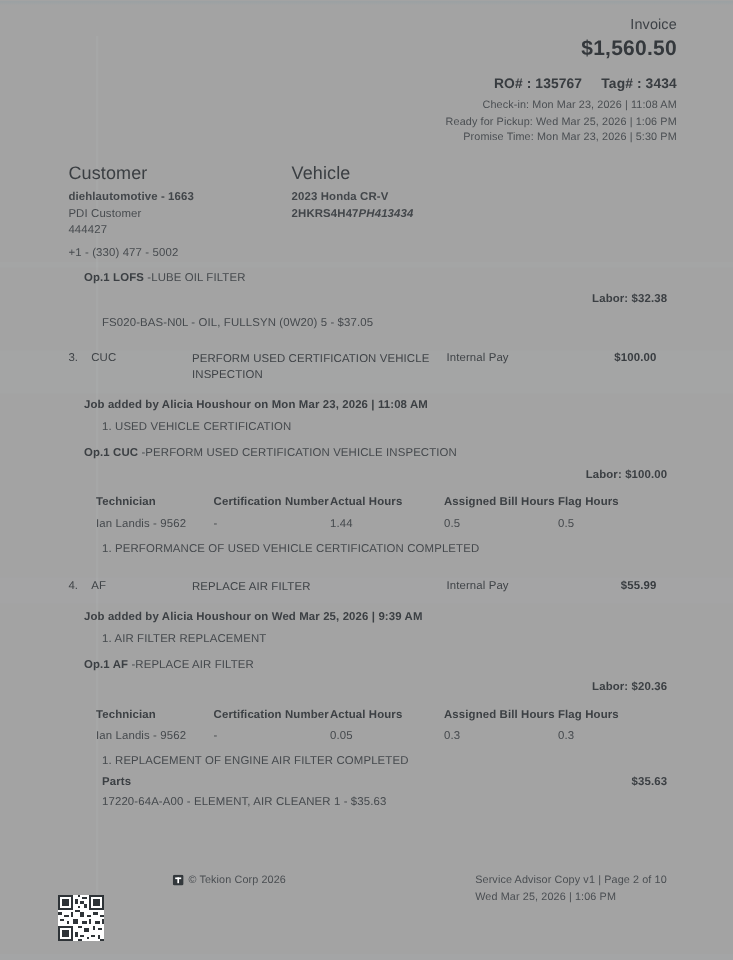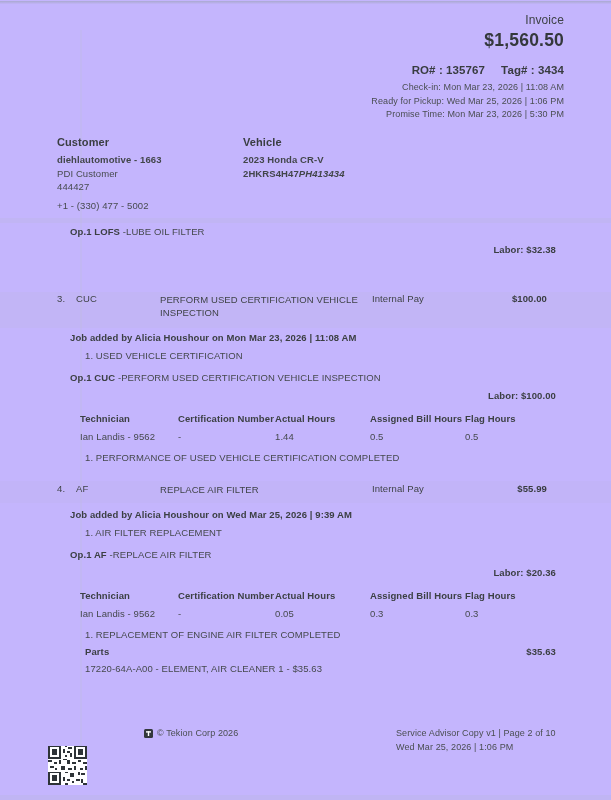--- a/index.html
+++ b/index.html
@@ -1,17 +1,17 @@
 <!DOCTYPE html>
 <html><head>
 <meta charset="utf-8">
 <style>
   html, body { margin:0; padding:0; background:#ffffff; }
   .page {
-    position:relative; width:611px; height:800px; background:#c4b5fd;
+    position:relative; width:611px; height:800px; background:#a3a3a3;
     overflow:hidden; font-family:"Liberation Sans", sans-serif;
     color:#45494d; letter-spacing:0.1px;
   }
 
   
   .scan-edge-top { position:absolute; left:0; top:1px; width:100%; height:3px;
     background:linear-gradient(to bottom, rgba(145,158,163,0.50), rgba(145,158,163,0.05)); }
   .scan-band { position:absolute; left:0; width:100%; pointer-events:none; }
   .band-a { top:218px; height:5px;  background:rgba(170,180,185,0.12); }
   .band-b { top:292px; height:36px; background:rgba(175,184,188,0.10); }
@@ -27,21 +27,21 @@
   .ro-line { margin-top:13px; font-size:11.5px; font-weight:bold; color:#383c40; }
   .ro-line .tag-part { margin-left:16px; }
   .date-lines { margin-top:5px; }
   .date-line { font-size:9px; line-height:13.5px; color:#4a4e52; }
 
   
   .info-row { position:absolute; top:136px; left:57px; width:507px; display:flex; }
   .col-customer { width:186px; }
   .col-vehicle  { width:177px; }
   .col-advisor  { flex:1; }
-  .block-heading { font-size:11px; font-weight:bold; color:#3a3e42; margin-bottom:5px; }
+  .block-heading { font-size:15px; font-weight:normal; color:#3a3e42; margin-bottom:5px; }
   .info-line { font-size:9.5px; line-height:13.5px; color:#474b4f; }
   .semibold { font-weight:bold; color:#42464a; }
   .phone-line { margin-top:5px; }
   .transport-heading { margin-top:9px; }
   .vin-suffix { font-style:italic; }
 
   
   .job-block { position:absolute; left:57px; right:47px; font-size:9.5px; }
   #job-lofs { top:226px; }
   #job-cuc  { top:293px; }
@@ -126,20 +126,21 @@
   </div>
 
   <div class="job-block" id="job-lofs">
     <div class="op-line">
       <span class="op-code">Op.1 LOFS</span><span> -LUBE OIL FILTER</span>
     </div>
     <div class="labor-line">
       <span>Labor:</span>
       <span>$32.38</span>
     </div>
+    <div class="indent-line part-line">FS020-BAS-N0L - OIL, FULLSYN (0W20) 5 - $37.05</div>
   </div>
 
   <div class="job-block" id="job-cuc">
     <div class="job-header">
       <div class="jh-num">3.</div>
       <div class="jh-code">CUC</div>
       <div class="jh-desc">PERFORM USED CERTIFICATION VEHICLE INSPECTION</div>
       <div class="jh-pay">Internal Pay</div>
       <div class="jh-amount">$100.00</div>
     </div>

